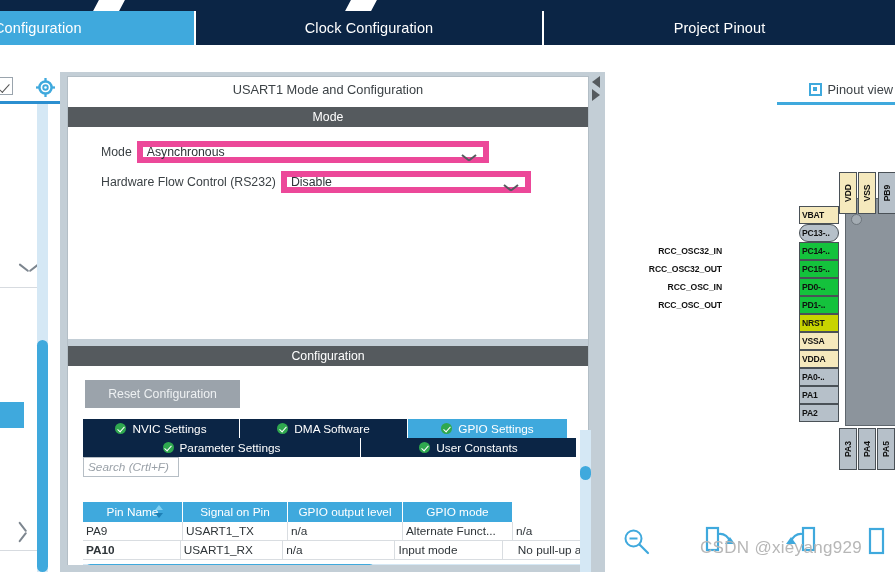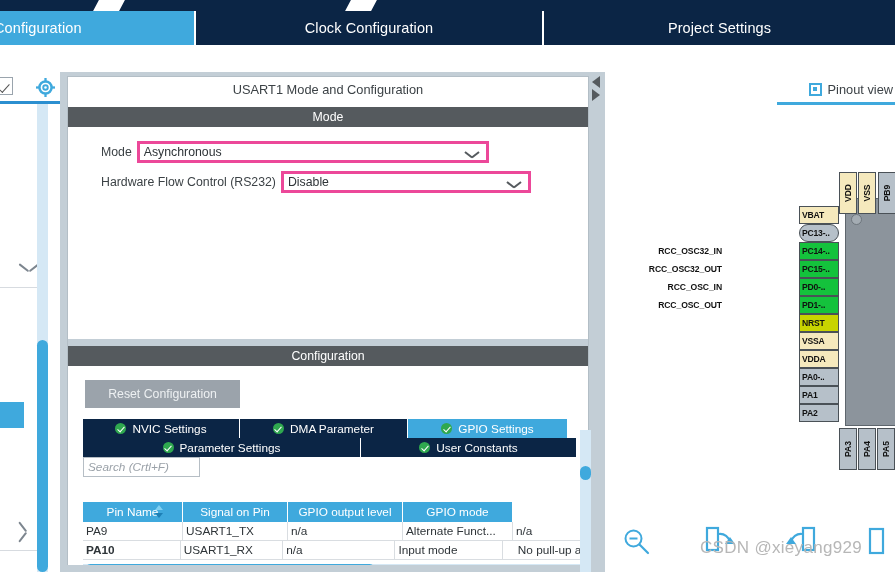--- a/index.html
+++ b/index.html
@@ -135,21 +135,21 @@
     display: flex; align-items: center; justify-content: center;
   }
   .form-row {
     position: absolute; display: flex; align-items: center; height: 22px;
   }
   .form-label {
     font-size: 12.3px; color: #3c4246; text-align: right; padding-right: 5px;
     white-space: nowrap;
   }
   .combo {
-    height: 22px; border: 3px solid #ec4899; background: #ffffff;
+    height: 22px; border: 6px solid #ec4899; background: #ffffff;
     display: flex; align-items: center; position: relative;
   }
   .combo-val {
     font-size: 12.3px; color: #2e3438; padding-left: 4px; white-space: nowrap;
   }
   .combo-arrow {
     position: absolute; right: 7px; top: 7px; width: 14px; height: 9px;
   }
   .combo-arrow::before, .combo-arrow::after {
     content: ""; position: absolute; top: 0; width: 9px; height: 1.9px;
@@ -181,21 +181,21 @@
     display: inline-flex; align-items: center; justify-content: center;
     position: relative; flex: none;
   }
   .ok-dot::after {
     content: ""; position: absolute; left: 3.4px; top: 1.8px;
     width: 3px; height: 6px; border: solid #ffffff; border-width: 0 1.6px 1.6px 0;
     transform: rotate(42deg);
   }
 
   .search-box {
-    position: absolute; left: 15px; top: 380px; width: 117px; height: 20px;
+    position: absolute; left: 15px; top: 380px; width: 96px; height: 20px;
     border: 1px solid #b6bec5; background: #ffffff;
     font-size: 11.8px; color: #9aa1a8; font-style: italic;
     display: flex; align-items: center; padding-left: 4px;
   }
 
   
   .ptable { position: absolute; left: 15px; top: 425px; width: 508px; }
   .ptable-head { display: flex; height: 20px; }
   .pth {
     background: #3fa9dd; color: #ffffff; font-size: 11.8px;
@@ -334,21 +334,21 @@
   </div>
 
   <div class="tabrow">
     <div class="tab active" id="tab-pinout-config">
       <span>Configuration</span>
     </div>
     <div class="tab inactive" id="tab-clock-config">
       <span>Clock Configuration</span>
     </div>
     <div class="tab inactive" id="tab-project-mgr">
-      <span>Project Settings</span>
+      <span>Project Pinout</span>
     </div>
   </div>
 
 
   <div class="left-pane">
     <div class="lp-topbar">
       <div class="lp-check"></div>
       <span class="gear-icon">
         <svg viewBox="0 0 20 20" width="19" height="19">
           <circle cx="10" cy="10" r="6.4" fill="none" stroke="#3fa9dd" stroke-width="2.6"></circle>
@@ -403,21 +403,21 @@
       <div class="section-hdr" style="top:269px;">Configuration</div>
 
       <button class="reset-btn">Reset Configuration</button>
 
       <div class="cfgtab" style="left:15px; top:342px; width:157px;">
         <span class="ok-dot"></span>
         <span>NVIC Settings</span>
       </div>
       <div class="cfgtab" style="left:172px; top:342px; width:168px;">
         <span class="ok-dot"></span>
-        <span>DMA Parameter</span>
+        <span>DMA Software</span>
       </div>
       <div class="cfgtab sel" style="left:340px; top:342px; width:159px; border-right:none;">
         <span class="ok-dot"></span>
         <span>GPIO Settings</span>
       </div>
 
       <div class="cfgtab" style="left:15px; top:361px; width:278px;">
         <span class="ok-dot"></span>
         <span>Parameter Settings</span>
       </div>

